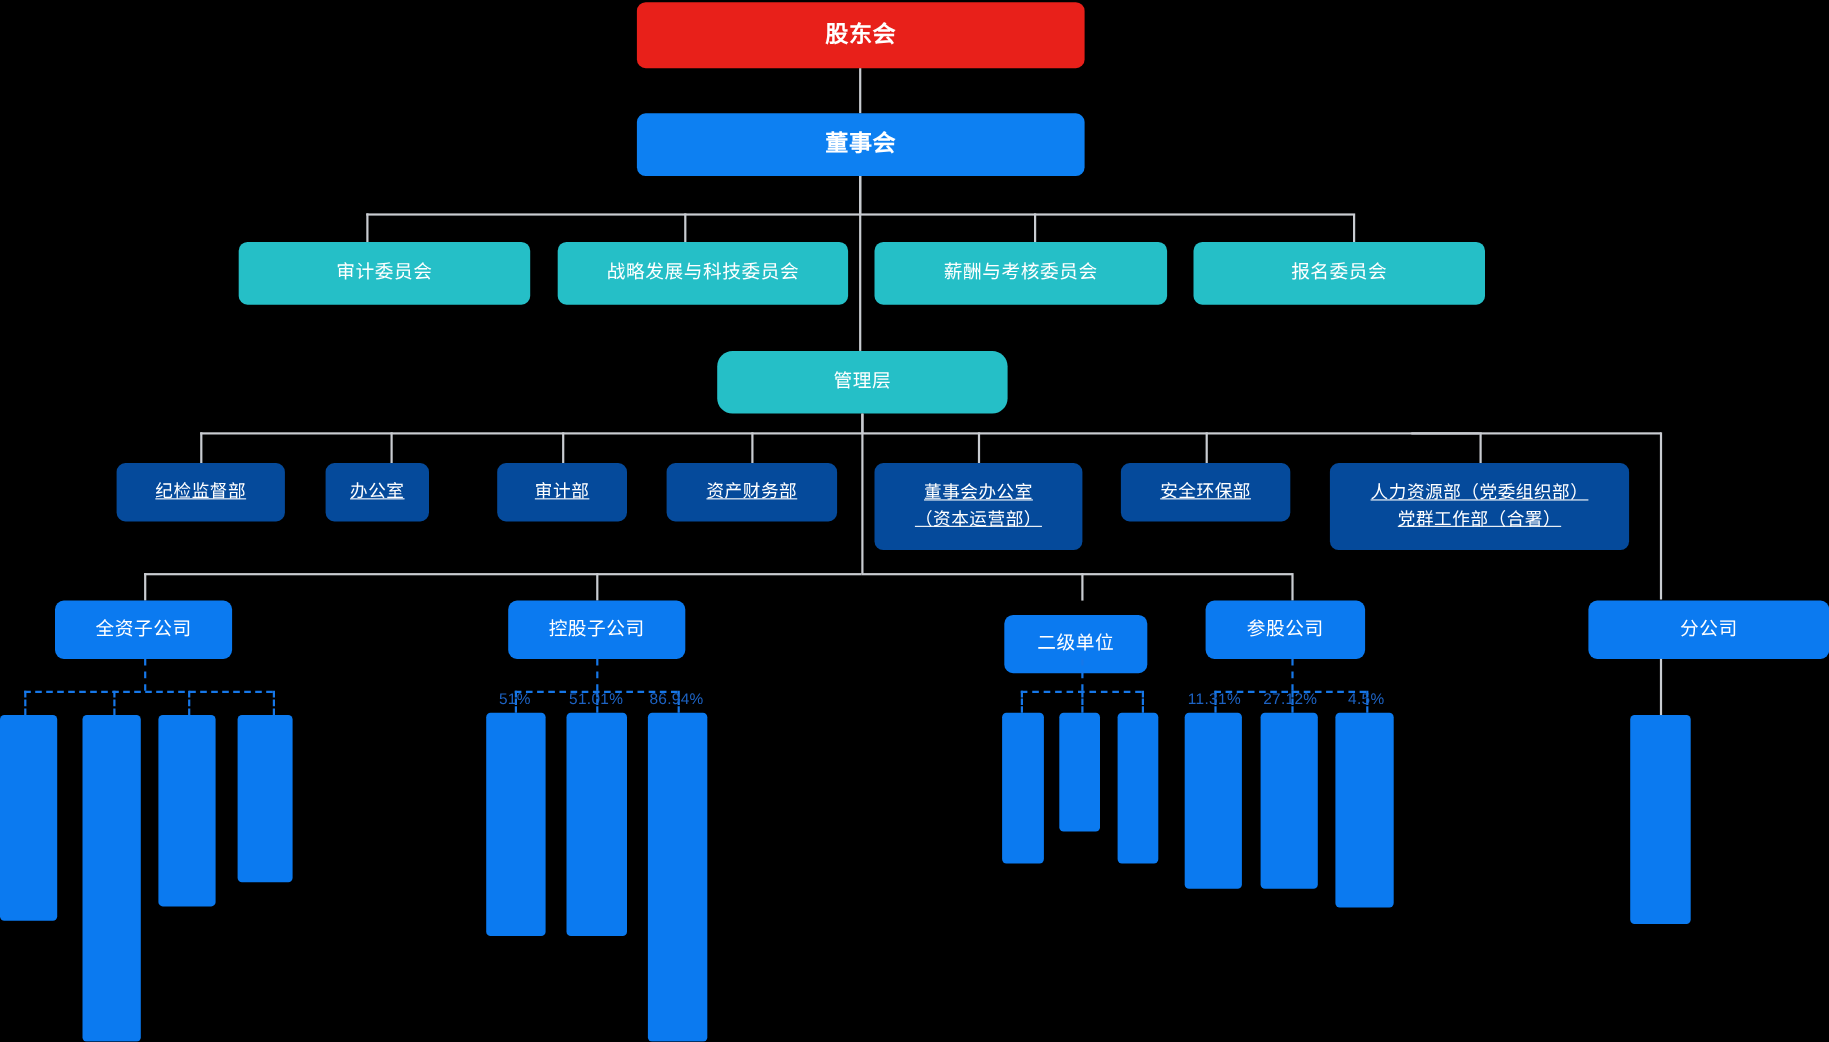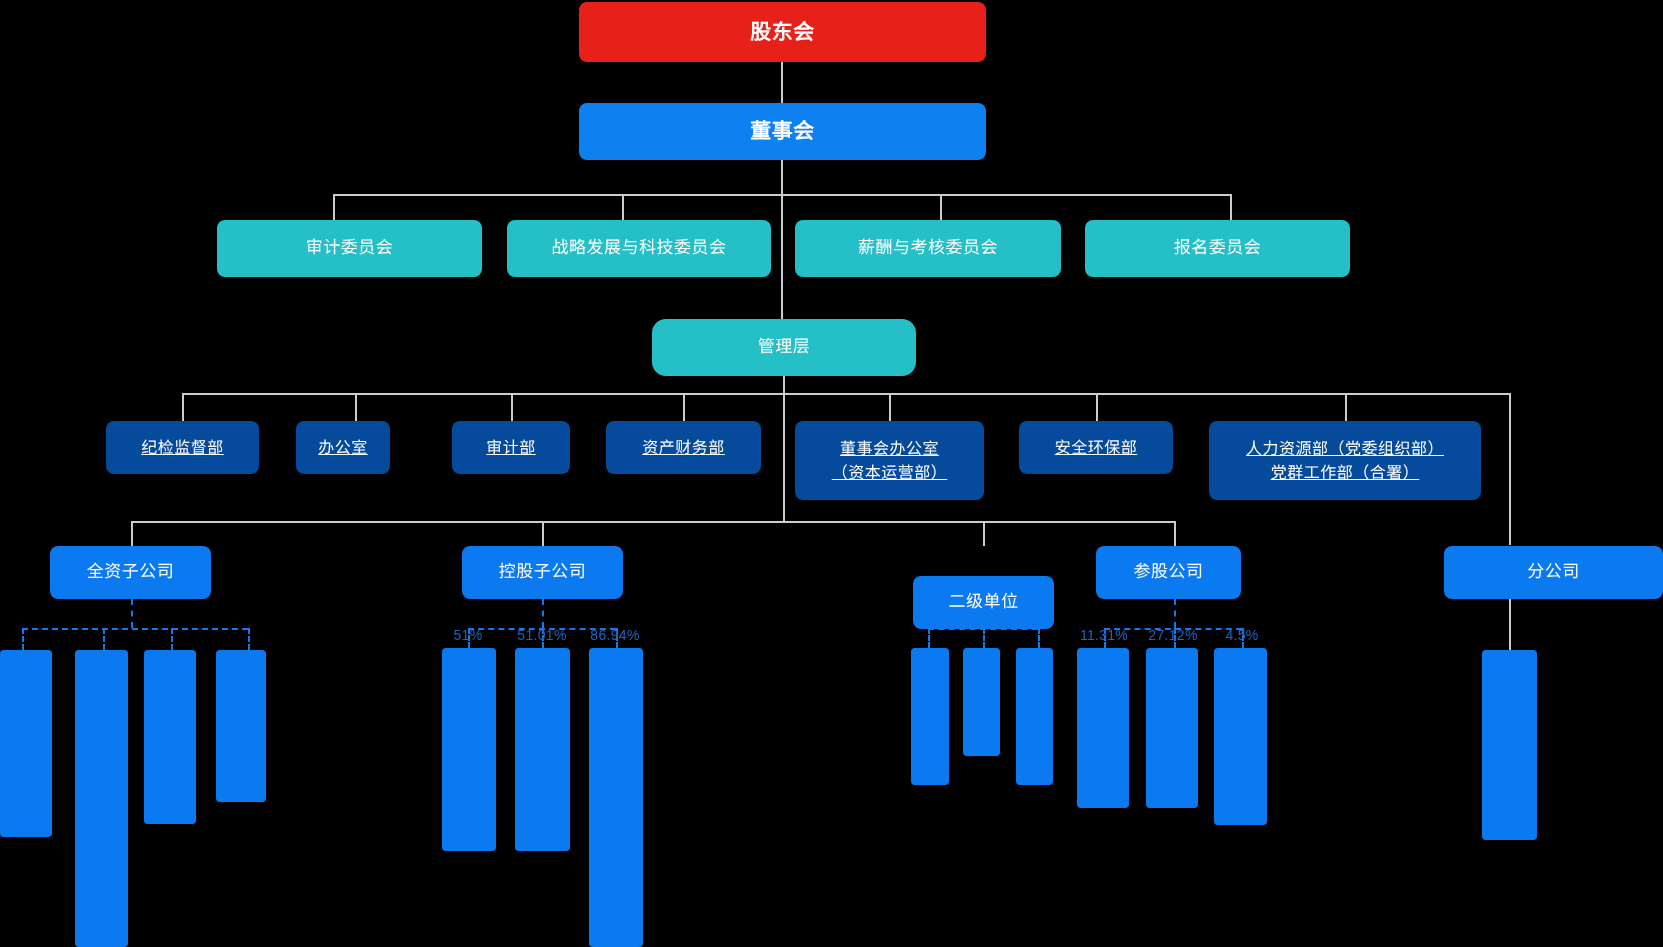--- a/index.html
+++ b/index.html
@@ -123,21 +123,21 @@
   <div class="conn h" style="left:131px; top:521px; width:652px;"></div>
   <div class="conn v" style="left:131px; top:521px; height:25px;"></div>
   <div class="conn v" style="left:542px; top:521px; height:25px;"></div>
 
   <div class="conn h" style="left:783px; top:521px; width:392px;"></div>
   <div class="conn v" style="left:983px; top:521px; height:25px;"></div>
   <div class="conn v" style="left:1174px; top:521px; height:25px;"></div>
 
   <div class="node lvl-unit" style="left:50px; top:546px; width:161px; height:53px;">全资子公司</div>
   <div class="node lvl-unit" style="left:462px; top:546px; width:161px; height:53px;">控股子公司</div>
-  <div class="node lvl-unit" style="left:913px; top:576px; width:141px; height:53px;">二级单位</div>
+  <div class="node lvl-unit" style="left:913px; top:559px; width:130px; height:53px;">二级单位</div>
   <div class="node lvl-unit" style="left:1096px; top:546px; width:145px; height:53px;">参股公司</div>
   <div class="node lvl-unit" style="left:1444px; top:546px; width:219px; height:53px;">分公司</div>
 
   <div class="dconn v" style="left:131px; top:599px; height:29px;"></div>
   <div class="dconn h" style="left:22px; top:628px; width:226px;"></div>
   <div class="dconn v" style="left:22px; top:628px; height:22px;"></div>
   <div class="dconn v" style="left:103px; top:628px; height:22px;"></div>
   <div class="dconn v" style="left:171px; top:628px; height:22px;"></div>
   <div class="dconn v" style="left:248px; top:628px; height:22px;"></div>
 

